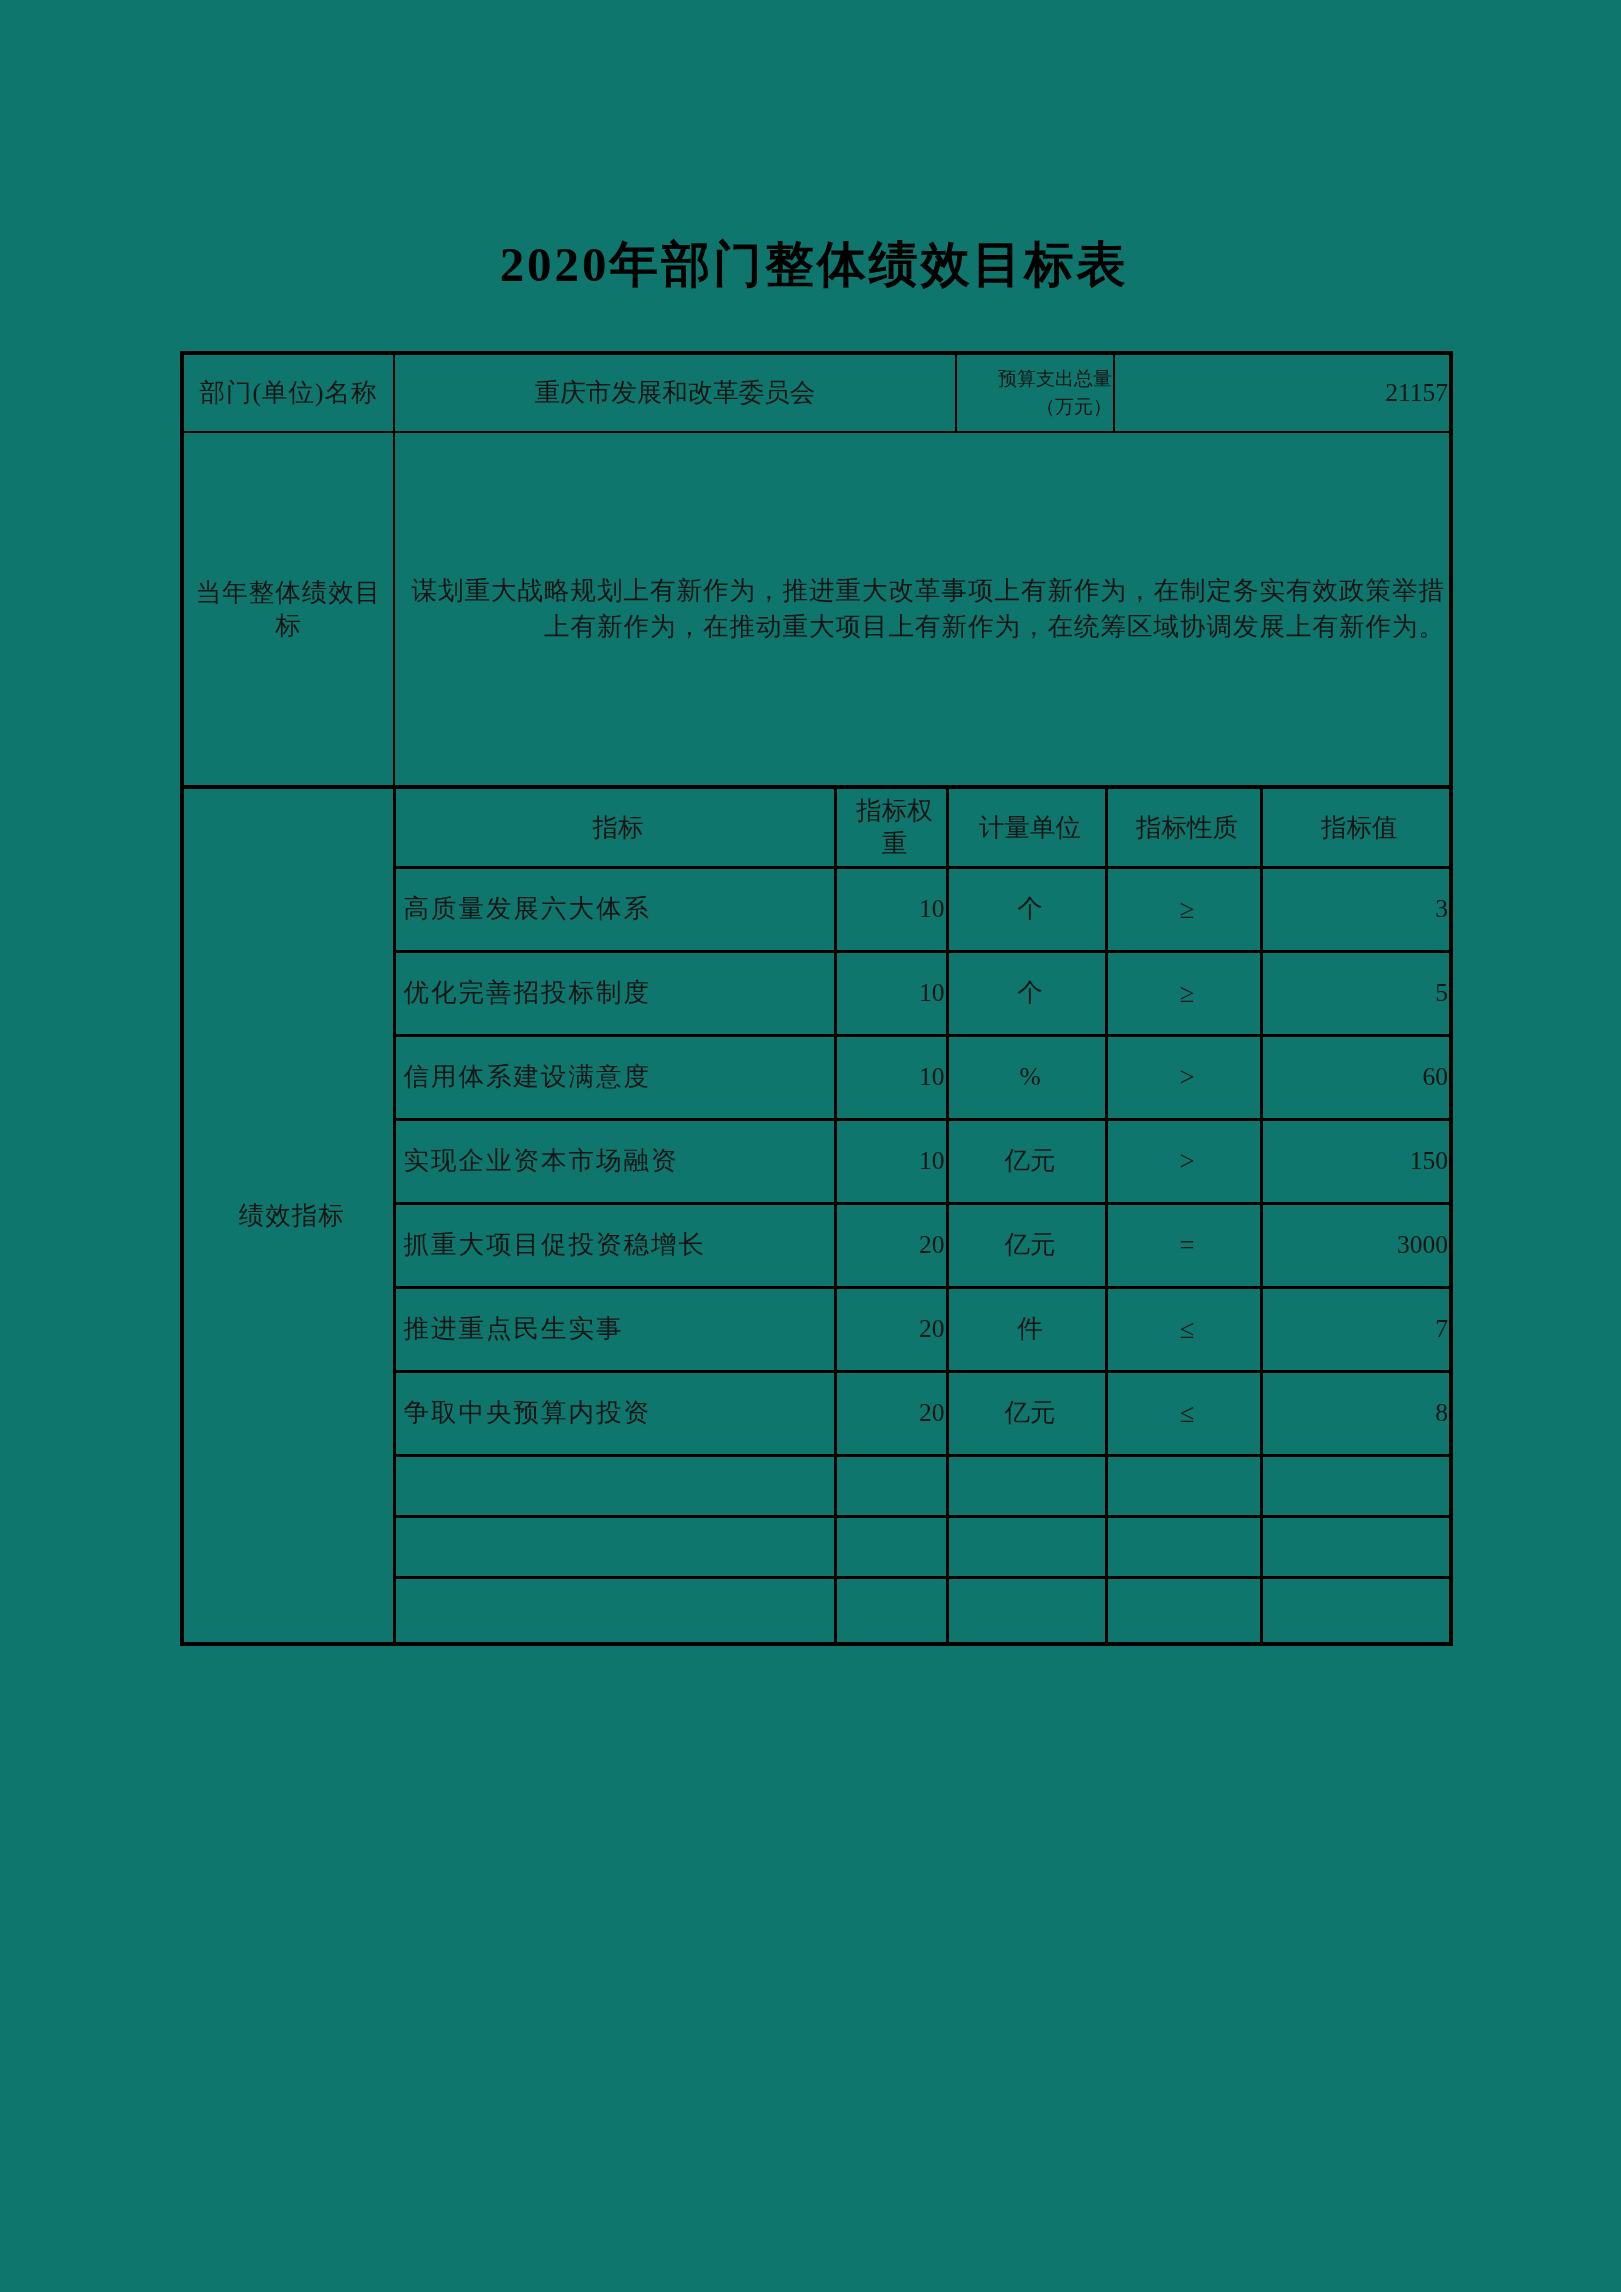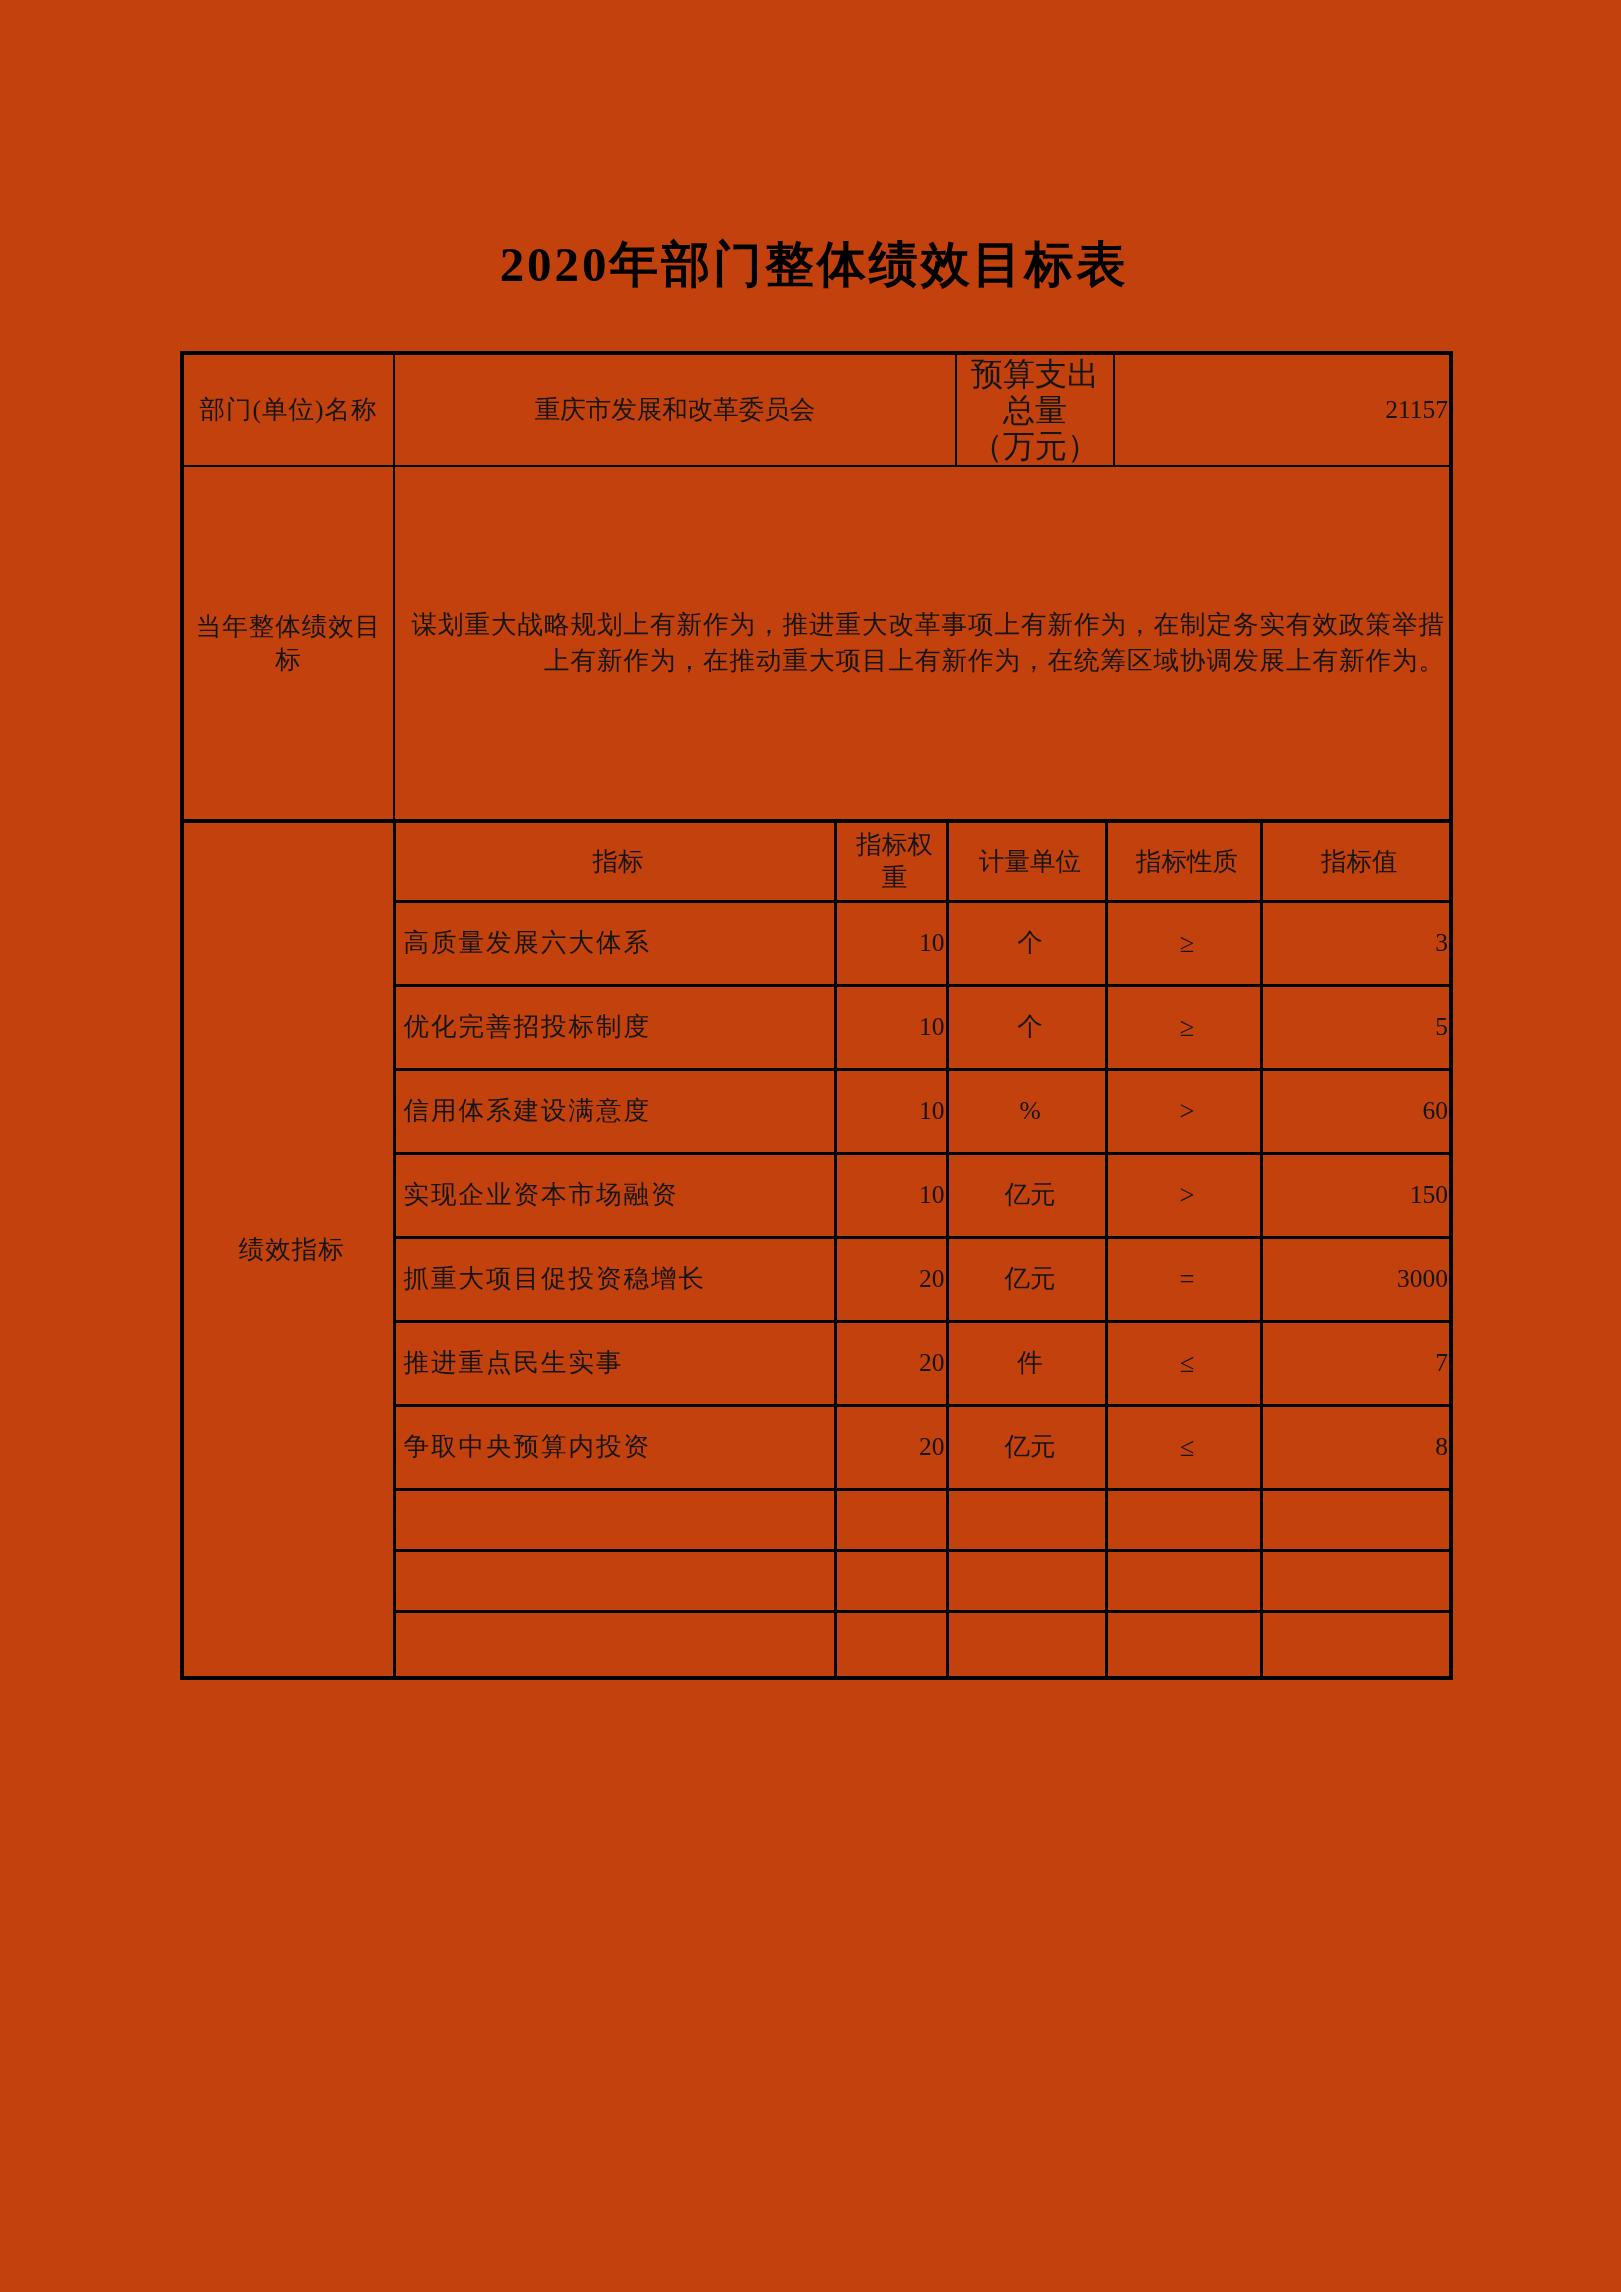--- a/index.html
+++ b/index.html
@@ -1,19 +1,19 @@
 <!DOCTYPE html>
 <html><head>
 <meta charset="utf-8">
 <style>
   html,body{margin:0;padding:0;background:#e8e8e8;}
   .page{
     position:relative;
     width:1621px;height:2293px;
-    background:#c2410c;
+    background:#0f766e;
     font-family:"Liberation Serif","DejaVu Serif",serif;
     color:#111;
     overflow:hidden;
   }
   .doc-title{
     position:absolute;
     left:180px;top:235px;width:1268px;
     text-align:center;
     font-size:49px;
     font-weight:bold;
@@ -27,21 +27,21 @@
   table.t1{border:4.9px solid #000;border-bottom:none;}
   table.t1 td{border:2.9px solid #000;overflow:hidden;}
   table.t1 tr.last td{border-bottom:none;}
   
   table.t2{border:4.9px solid #000;}
   table.t2 td{border:3.9px solid #000;overflow:hidden;padding-left:8px;}
   td{vertical-align:middle;font-size:25.5px;line-height:1.3;color:#151515;}
   .c-center{text-align:center;}
   .c-left{text-align:left;padding-left:2.9px;}
   .label-cell{text-align:center;letter-spacing:1px;}
-  .budget-label{font-size:32px;line-height:36px;text-align:center;white-space:pre-line;}
+  .budget-label{font-size:19px;line-height:28px;text-align:right;white-space:pre-line;}
   .goal-text{
     font-size:25.5px;line-height:36px;
     text-align:right;padding:0 3.9px 0 3.9px;
     letter-spacing:1px;
   }
   .metric-name{letter-spacing:2px;}
   .nature-sym{font-size:26.5px;}
   .num{font-size:25.5px;text-align:right;}
 </style>
 </head>

